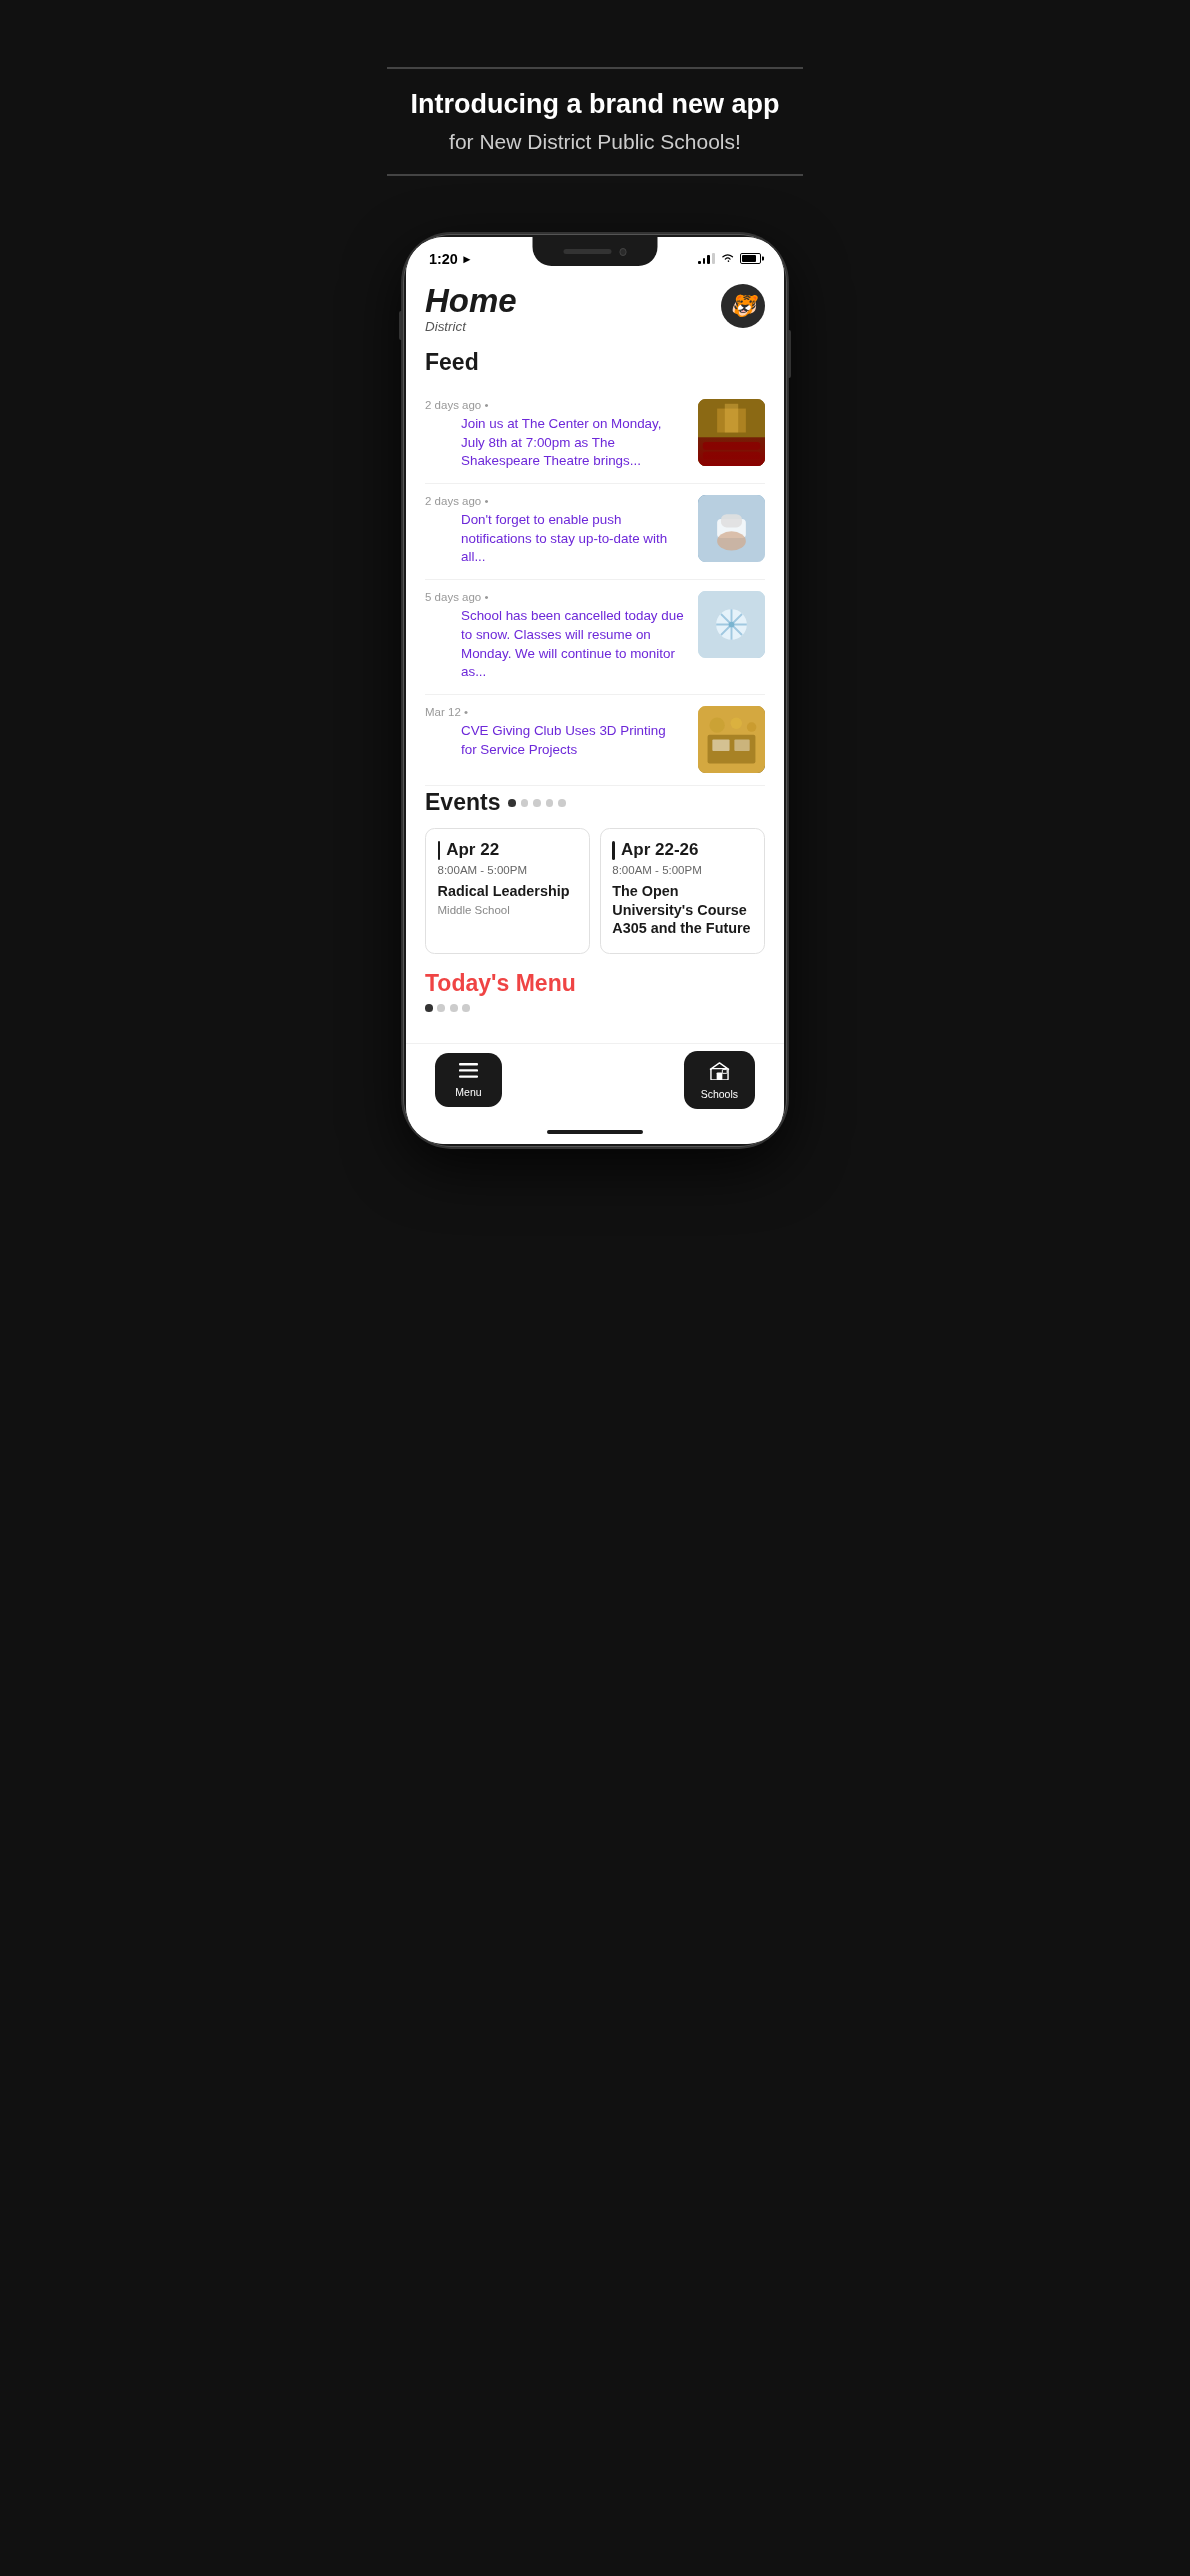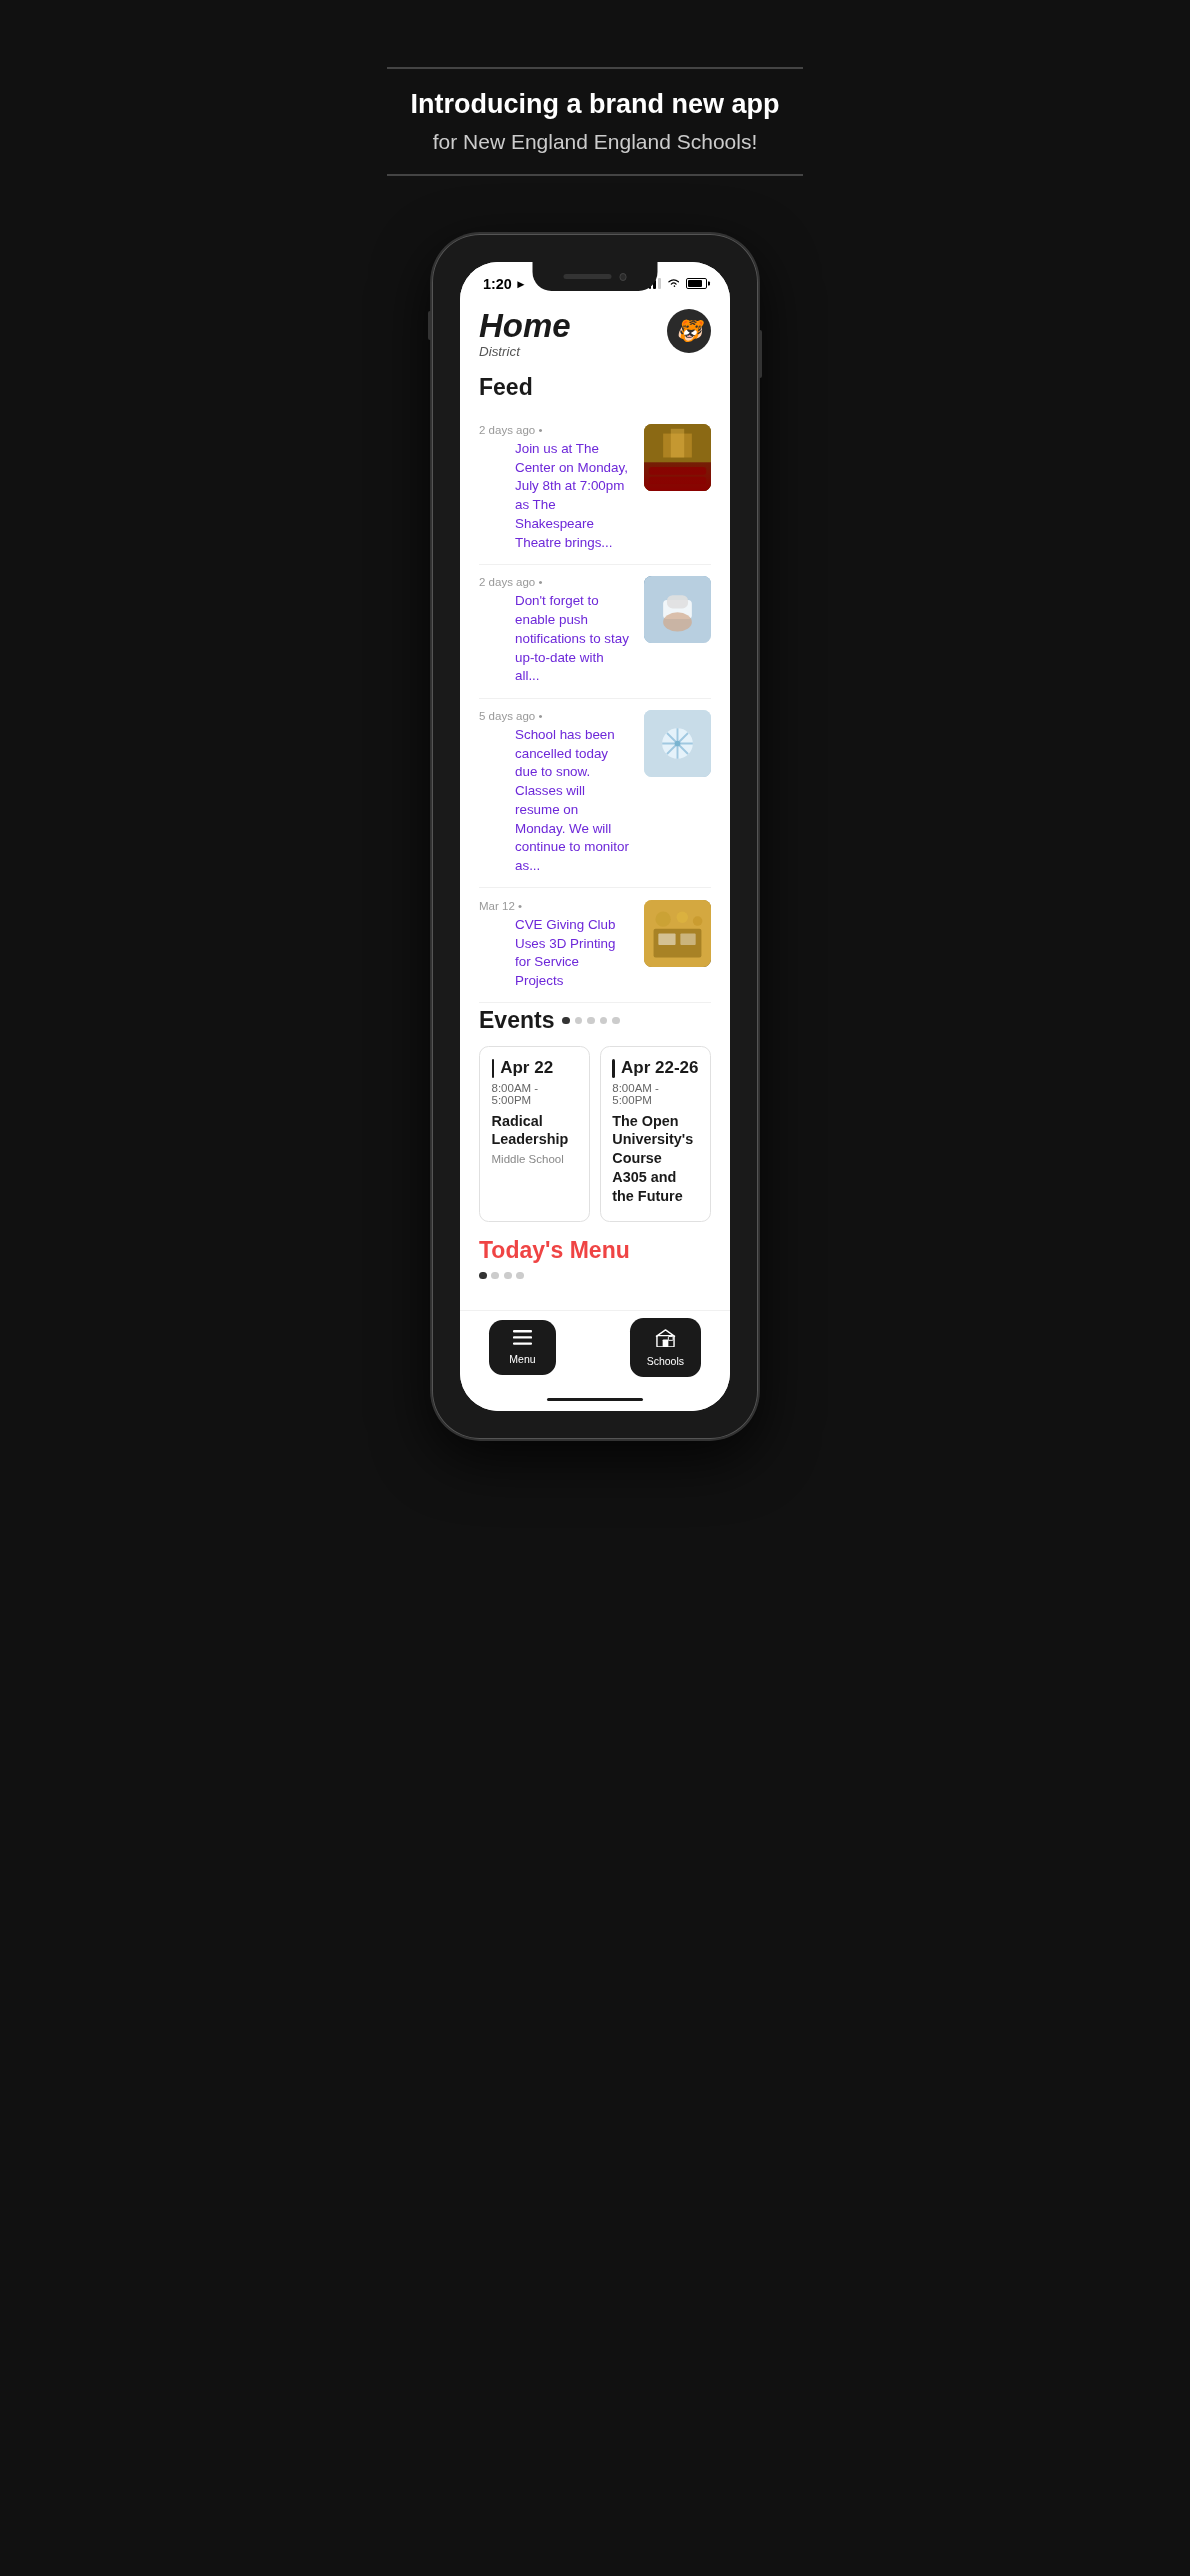--- a/index.html
+++ b/index.html
@@ -57,24 +57,24 @@
     }
 
     
     .phone-container {
       display: flex;
       justify-content: center;
       margin-top: 29px;
     }
 
     .phone-mockup {
-      width: 326px;
+      width: 384px;
       background: #1a1a1a;
       border-radius: 48px;
-      padding: 28px;
+      padding: 3px;
       box-shadow: 0 0 0 1.9px #333, 0 19px 58px rgba(0,0,0,0.8), inset 0 0 0 1px #555;
       position: relative;
     }
 
     
     .phone-mockup::before {
       content: '';
       position: absolute;
       left: -3.8px;
       top: 77px;
@@ -494,21 +494,21 @@
     }
   </style>
 </head>
 <body>
 
 <div class="page-wrapper">
 
   <div class="promo-section">
     <div class="promo-divider"></div>
     <h1 class="promo-title">Introducing a brand new app</h1>
-    <p class="promo-subtitle">for New England England Schools!</p>
+    <p class="promo-subtitle">for New District Public Schools!</p>
     <div class="promo-divider-bottom"></div>
   </div>
 
   <div class="phone-container">
     <div class="phone-mockup">
 
       <div class="phone-screen">
 
         <div class="notch">
           <div class="notch-speaker"></div>

